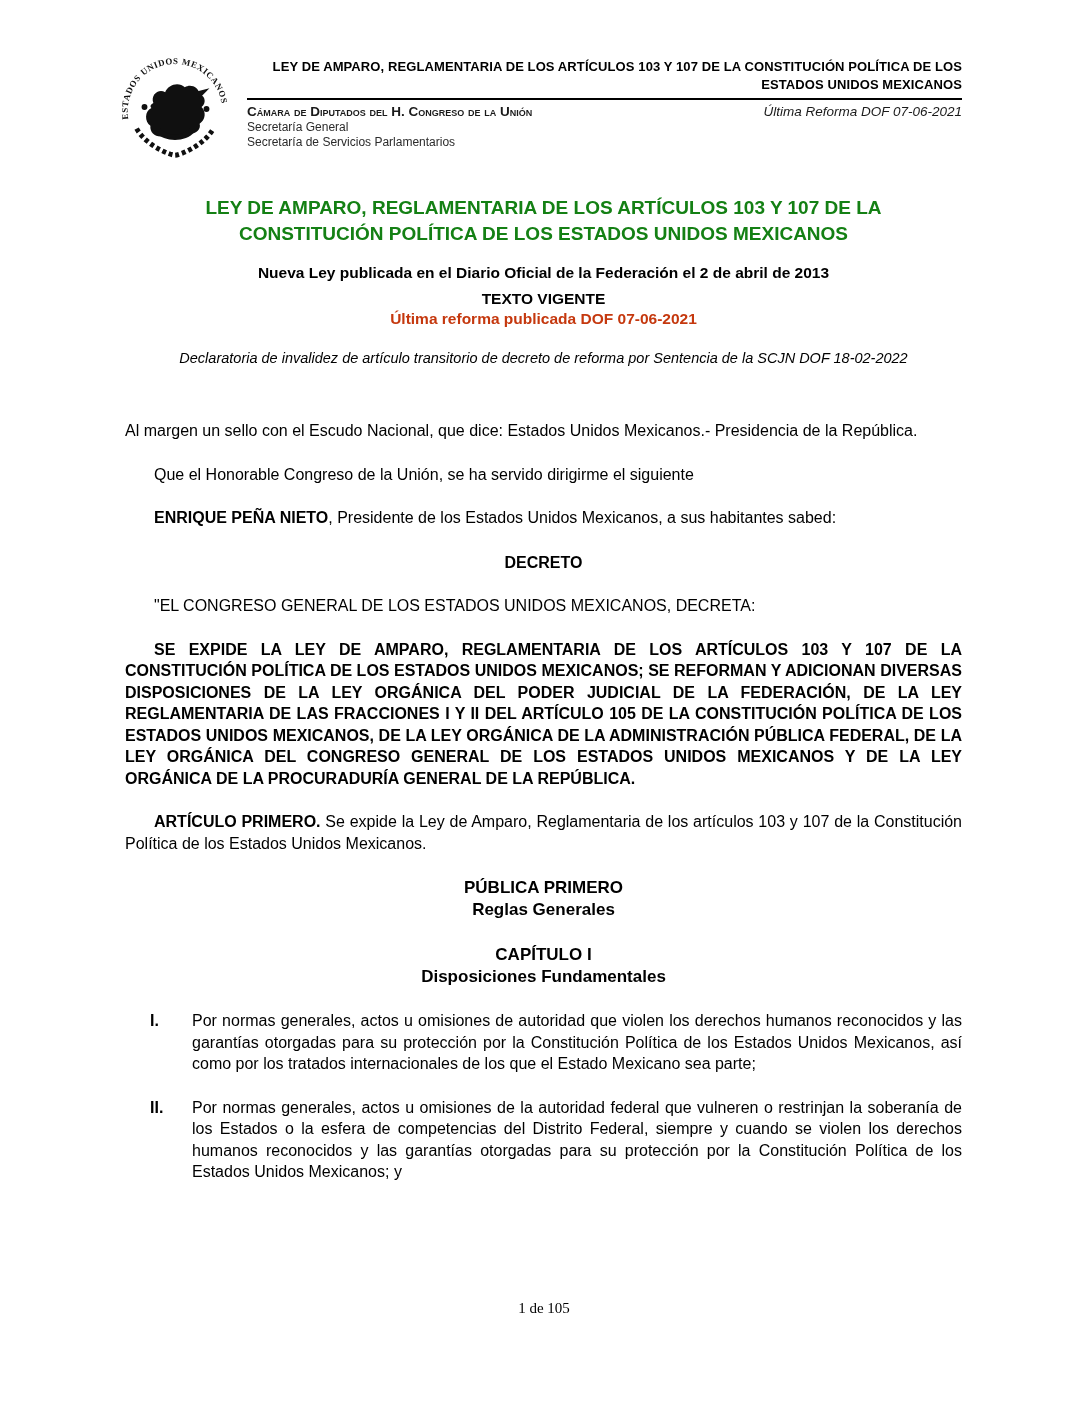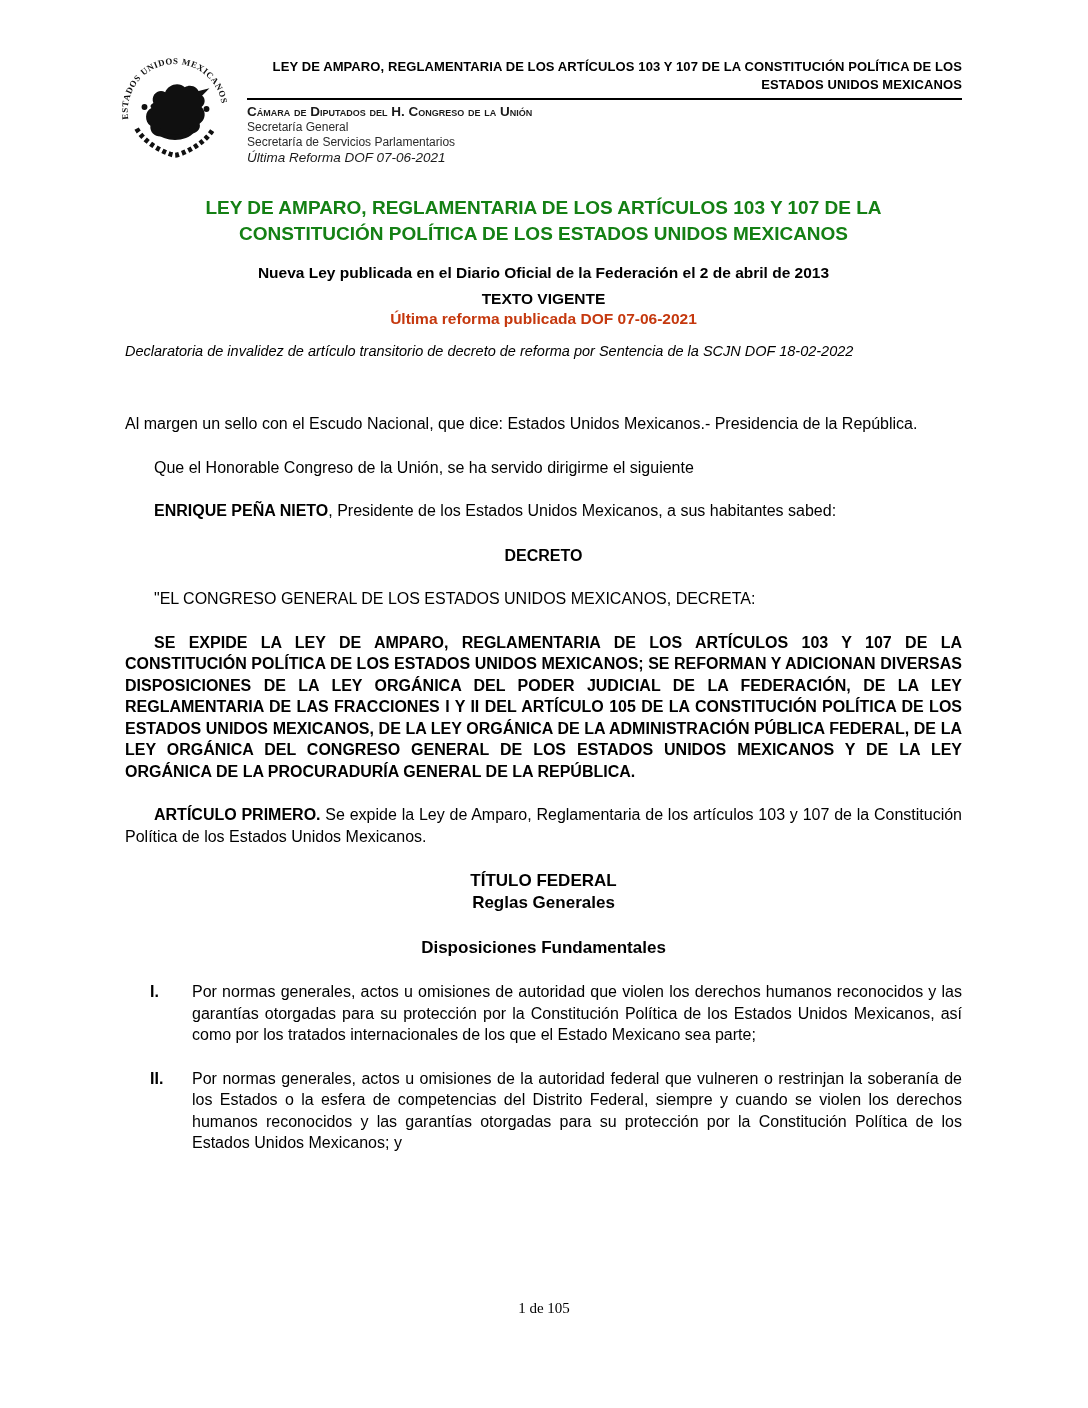--- a/index.html
+++ b/index.html
@@ -45,21 +45,20 @@
   .header-rule {
     border: none;
     border-top: 2px solid #000;
     margin-top: 4px;
   }
   .header-meta {
     display: flex;
     justify-content: space-between;
     align-items: flex-start;
     margin-top: 4px;
-    flex-direction: column;
   }
   .chamber {
     font-weight: bold;
     font-variant: small-caps;
     font-size: 13.5px;
     line-height: 16px;
     color: #1a1a1a;
   }
   .secretariat {
     font-size: 12px;
@@ -100,21 +99,22 @@
     color: #000;
   }
   .ultima-reforma {
     margin-top: 2px;
     text-align: center;
     font-weight: bold;
     font-size: 15.5px;
     color: #C5380E;
   }
   .declaratoria {
-    margin-top: 15px;
+    margin-top: 22px;
+    text-align: center;
     font-style: italic;
     font-size: 14.5px;
     color: #000;
   }
 
   .para {
     font-size: 16px;
     line-height: 21.5px;
     text-align: justify;
     color: #000;
@@ -227,25 +227,26 @@
 
     <div class="heading-center">DECRETO</div>
 
     <p class="para mt indent">"EL CONGRESO GENERAL DE LOS ESTADOS UNIDOS MEXICANOS, DECRETA:</p>
 
     <p class="para mt indent bold">SE EXPIDE LA LEY DE AMPARO, REGLAMENTARIA DE LOS ARTÍCULOS 103 Y 107 DE LA CONSTITUCIÓN POLÍTICA DE LOS ESTADOS UNIDOS MEXICANOS; SE REFORMAN Y ADICIONAN DIVERSAS DISPOSICIONES DE LA LEY ORGÁNICA DEL PODER JUDICIAL DE LA FEDERACIÓN, DE LA LEY REGLAMENTARIA DE LAS FRACCIONES I Y II DEL ARTÍCULO 105 DE LA CONSTITUCIÓN POLÍTICA DE LOS ESTADOS UNIDOS MEXICANOS, DE LA LEY ORGÁNICA DE LA ADMINISTRACIÓN PÚBLICA FEDERAL, DE LA LEY ORGÁNICA DEL CONGRESO GENERAL DE LOS ESTADOS UNIDOS MEXICANOS Y DE LA LEY ORGÁNICA DE LA PROCURADURÍA GENERAL DE LA REPÚBLICA.</p>
 
     <p class="para mt indent"><span class="bold">ARTÍCULO PRIMERO.</span><span> Se expide la Ley de Amparo, Reglamentaria de los artículos 103 y 107 de la Constitución Política de los Estados Unidos Mexicanos.</span></p>
 
     <div class="heading-center heading-lg">
-      <div>TÍTULO FEDERAL</div>
+      <div>PÚBLICA PRIMERO</div>
       <div>Reglas Generales</div>
     </div>
 
     <div class="heading-center heading-lg">
+      <div>CAPÍTULO I</div>
       <div>Disposiciones Fundamentales</div>
     </div>
 
 
     <div class="fraccion">
       <span class="numeral">I.</span>
       <span>Por normas generales, actos u omisiones de autoridad que violen los derechos humanos reconocidos y las garantías otorgadas para su protección por la Constitución Política de los Estados Unidos Mexicanos, así como por los tratados internacionales de los que el Estado Mexicano sea parte;</span>
     </div>
 
     <div class="fraccion">

